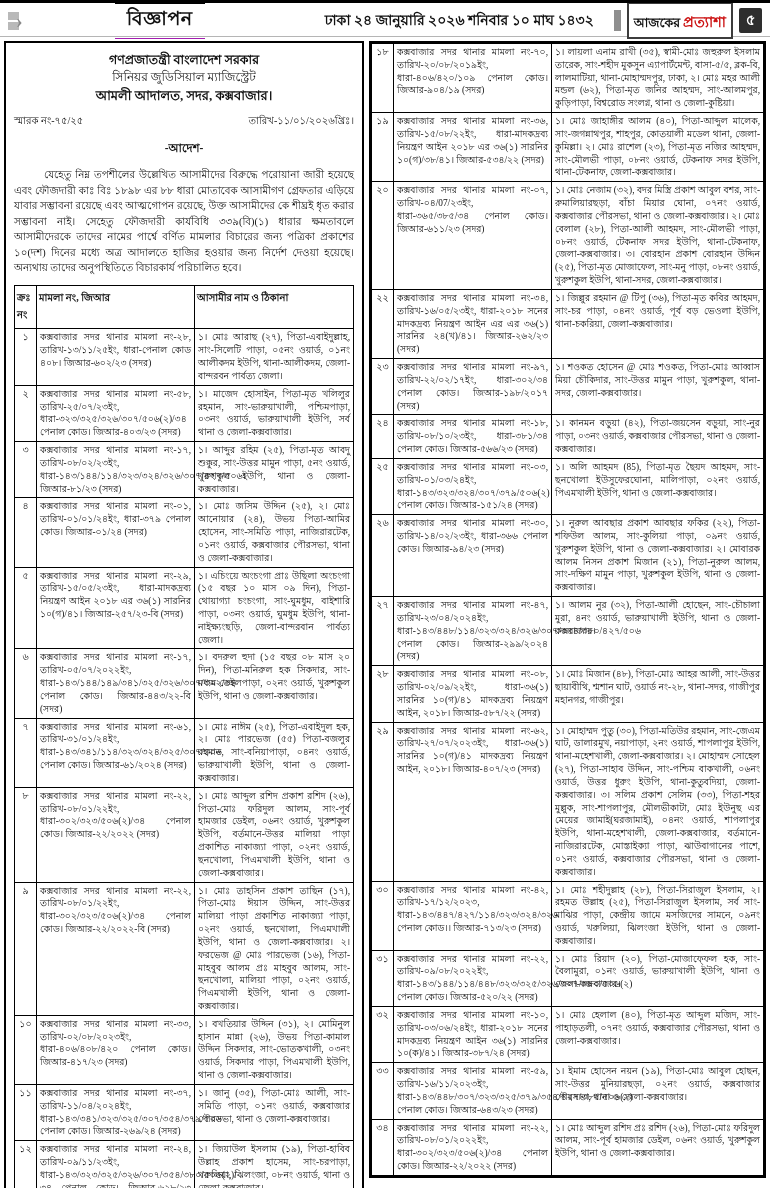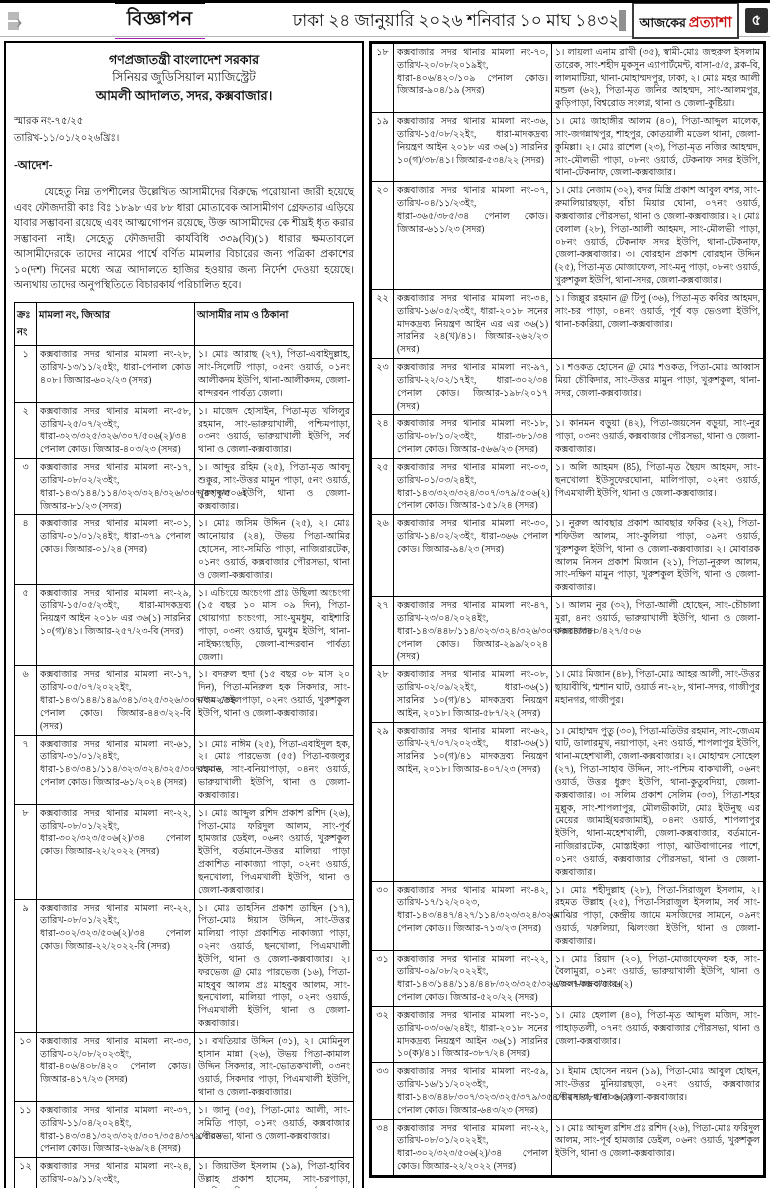--- a/index.html
+++ b/index.html
@@ -10,40 +10,40 @@
   .topbar { height:34px; display:flex; align-items:center; padding:2px 8px 0 8px;
             border-bottom:1px solid #b5b5b5; }
   .nav-icon { display:flex; align-items:center; cursor:pointer; margin-right:4px; }
   .nav-icon .squares { display:flex; flex-direction:column; gap:2px; }
   .nav-icon .sq { width:11px; height:8px; background:#b9b9b9; }
   .nav-icon .chev { font-size:20px; line-height:18px; color:#8a8a8a; font-weight:bold;
                     margin-left:-3px; }
   .section-title { font-size:19px; font-weight:bold; letter-spacing:.5px;
                    border-top:2px solid #000; border-bottom:1px solid #a21caf;
                    padding:0 12px 2px 12px; margin-left:88px; }
-  .dateline { font-size:17px; font-weight:normal; margin-left:88px; white-space:nowrap; }
+  .dateline { font-size:14px; font-weight:bold; margin-left:120px; white-space:nowrap; }
   .logo-group { margin-left:auto; display:flex; align-items:center; gap:6px; }
   .gray-bar { width:7px; height:21px; background:#8f8f8f; }
   .logo-box { border:2px solid #3c3c3c; padding:7px 5px 2px 5px; display:flex; gap:3px;
               align-items:baseline; background:#fff; }
   .logo-black { font-weight:bold; font-size:12.5px; color:#111; }
   .logo-red { font-weight:bold; font-size:14.5px; }
   .page-badge { width:23px; height:25px; display:flex; align-items:center; justify-content:center;
                 color:#fff; font-size:15px; font-weight:bold; border-radius:2px; }
   
   .content { display:flex; gap:5px; padding:4px 4px 0 4px; align-items:flex-start; }
   .left-box { width:360px; flex:0 0 360px; border:2px solid #000; padding:6px 8px 4px 8px; }
   .right-col { flex:1; }
   .right-box { border:2px solid #000; }
   .govt-header { text-align:center; line-height:1.45; margin-top:2px; }
   .g1 { font-size:12.5px; font-weight:bold; }
   .g2 { font-size:12px; font-weight:normal; }
   .g3 { font-size:13px; font-weight:bold; }
-  .memo-row { display:flex; justify-content:space-between; font-size:10px; margin-top:8px;flex-direction:column; }
-  .order-title { font-size:11.5px; font-weight:bold; margin:10px 0 8px 0; }
+  .memo-row { display:flex; justify-content:space-between; font-size:10px; margin-top:8px; }
+  .order-title { text-align:center; font-size:11.5px; font-weight:bold; margin:10px 0 8px 0; }
   .order-body { font-size:10.3px; line-height:1.5; text-align:justify; text-indent:30px; }
   
   table { width:100%; border-collapse:collapse; table-layout:fixed; }
   td, th { border:1px solid #000; vertical-align:top; padding:2px 3px; }
   th { font-size:10px; font-weight:bold; text-align:left; padding:4px 2px; }
   td { font-size:9.3px; line-height:1.38; }
   .case-table { margin-top:10px; }
   col.c-sl { width:22px; }
   col.c-case { width:158px; }
   td.sl { text-align:center; font-size:9.5px; }
@@ -182,21 +182,21 @@
                 <td class="case">কক্সবাজার সদর থানার মামলা নং-৭০, তারিখ-২০/০৮/২০১৯ইং, ধারা-৪০৬/৪২০/১০৯ পেনাল কোড। জিআর-৯০৪/১৯ (সদর)</td>
                 <td class="accused">১। লায়লা এনাম রাখী (৩৫), স্বামী-মোঃ জহুরুল ইসলাম তারেক, সাং-শহীদ মুকসুন এ্যাপার্টমেন্ট, বাসা-৫/৫, ব্লক-বি, লালমাটিয়া, থানা-মোহাম্মদপুর, ঢাকা, ২। মোঃ মহর আলী মন্ডল (৬২), পিতা-মৃত জনির আহম্মদ, সাং-আলমপুর, কুড়িপাড়া, বিশ্বরোড সংলগ্ন, থানা ও জেলা-কুষ্টিয়া।</td>
               </tr>
               <tr>
                 <td class="sl">১৯</td>
                 <td class="case">কক্সবাজার সদর থানার মামলা নং-৩৬, তারিখ-১৫/০৮/২২ইং, ধারা-মাদকদ্রব্য নিয়ন্ত্রণ আইন ২০১৮ এর ৩৬(১) সারনির ১০(গ)/৩৮/৪১। জিআর-৫৩৪/২২ (সদর)</td>
                 <td class="accused">১। মোঃ জাহাঙ্গীর আলম (৪০), পিতা-আব্দুল মালেক, সাং-জগন্নাথপুর, শাহপুর, কোতয়ালী মডেল থানা, জেলা-কুমিল্লা। ২। মোঃ রাশেল (২৩), পিতা-মৃত নজির আহম্মদ, সাং-মৌলভী পাড়া, ০৮নং ওয়ার্ড, টেকনাফ সদর ইউপি, থানা-টেকনাফ, জেলা-কক্সবাজার।</td>
               </tr>
               <tr>
                 <td class="sl">২০</td>
-                <td class="case">কক্সবাজার সদর থানার মামলা নং-০৭, তারিখ-০৪/১১/২৩ইং, ধারা-৩৬৫/৩৮৫/৩৪ পেনাল কোড। জিআর-৬১১/২৩ (সদর)</td>
+                <td class="case">কক্সবাজার সদর থানার মামলা নং-০৭, তারিখ-০৪/07/২৩ইং, ধারা-৩৬৫/৩৮৫/৩৪ পেনাল কোড। জিআর-৬১১/২৩ (সদর)</td>
                 <td class="accused">১। মোঃ নেজাম (৩২), বদর মিস্ত্রি প্রকাশ আবুল বশর, সাং-রুমালিয়ারছড়া, বাঁচা মিয়ার ঘোনা, ০৭নং ওয়ার্ড, কক্সবাজার পৌরসভা, থানা ও জেলা-কক্সবাজার। ২। মোঃ বেলাল (২৮), পিতা-আলী আহমদ, সাং-মৌলভী পাড়া, ০৮নং ওয়ার্ড, টেকনাফ সদর ইউপি, থানা-টেকনাফ, জেলা-কক্সবাজার। ৩। বোরহান প্রকাশ বোরহান উদ্দিন (২৫), পিতা-মৃত মোজাফেল, সাং-মনু পাড়া, ০৮নং ওয়ার্ড, খুরুশকুল ইউপি, থানা-সদর, জেলা-কক্সবাজার।</td>
               </tr>
               <tr>
                 <td class="sl">২২</td>
                 <td class="case">কক্সবাজার সদর থানার মামলা নং-৩৪, তারিখ-১৬/০৫/২৩ইং, ধারা-২০১৮ সনের মাদকদ্রব্য নিয়ন্ত্রণ আইন এর এর ৩৬(১) সারনির ২৪(খ)/৪১। জিআর-২৬২/২৩ (সদর)</td>
                 <td class="accused">১। জিল্লুর রহমান @ টিপু (৩৬), পিতা-মৃত কবির আহমদ, সাং-চর পাড়া, ০৪নং ওয়ার্ড, পূর্ব বড় ভেওলা ইউপি, থানা-চকরিয়া, জেলা-কক্সবাজার।</td>
               </tr>
               <tr>
                 <td class="sl">২৩</td>
                 <td class="case">কক্সবাজার সদর থানার মামলা নং-৯৭, তারিখ-২২/০২/১৭ইং, ধারা-৩০২/৩৪ পেনাল কোড। জিআর-১৯৮/২০১৭ (সদর)</td>

